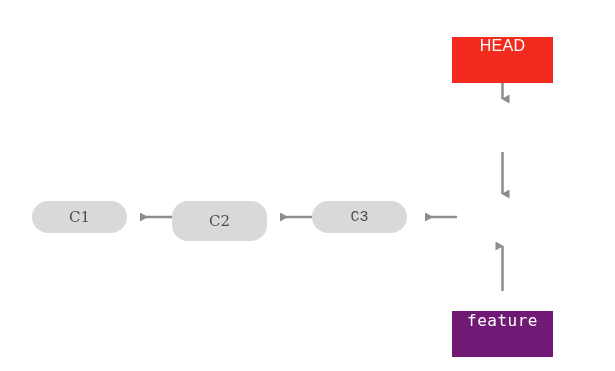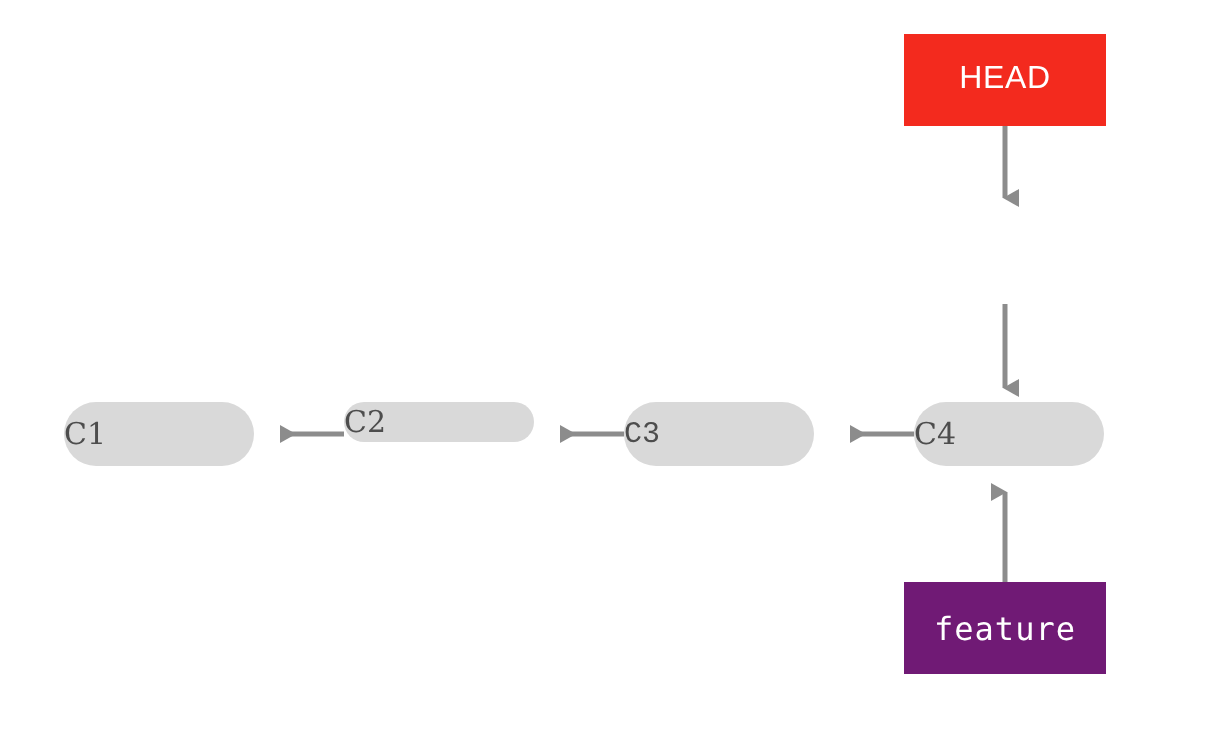--- a/index.html
+++ b/index.html
@@ -14,38 +14,39 @@
     overflow: hidden;
   }
   #diagram {
     position: relative;
     width: 615px;
     height: 371px;
   }
   .ref-box {
     position: absolute;
     display: flex;
-    align-items: center;
+    align-items: flex-start;
     justify-content: center;
     color: #ffffff;
     font-family: "DejaVu Sans Mono", "Liberation Mono", monospace;
     font-size: 16px;
     letter-spacing: 0.5px;
     box-sizing: border-box;
+    margin-top: 20px;
   }
   .ref-box.head-style {
     font-family: "Liberation Sans", sans-serif;
     font-size: 16px;
     letter-spacing: 0.3px;
   }
   .commit-node {
     position: absolute;
     display: flex;
     align-items: center;
-    justify-content: flex-start;
+    justify-content: center;
     background: #d9d9d9;
     border-radius: 16px;
     color: #4d4d4d;
     font-family: "DejaVu Serif", "Liberation Serif", serif;
     font-size: 15px;
     box-sizing: border-box;
   }
   .edge-layer {
     position: absolute;
     left: 0;
@@ -104,25 +105,22 @@
 
 
   <div class="ref-box" id="ref-feature" style="left: 452px; top: 291px; width: 101px; height: 46px; background: #701a75; color: rgb(255, 255, 255);">
     <span>feature</span>
   </div>
 
   <div class="commit-node" id="commit-c1" style="left: 32px; top: 201px; width: 95px; height: 32px; background: rgb(217, 217, 217); color: rgb(77, 77, 77);">
     <span>C1</span>
   </div>
 
-  <div class="commit-node" id="commit-c2" style="left: 172px; top: 201px; width: 95px; height: 20px; background: rgb(217, 217, 217); color: rgb(77, 77, 77);">
+  <div class="commit-node" id="commit-c2" style="left: 172px; top: 201px; width: 95px; height: 40px; background: rgb(217, 217, 217); color: rgb(77, 77, 77);">
     <span>C2</span>
   </div>
 
   <div class="commit-node" id="commit-c3" style="left: 312px; top: 201px; width: 95px; height: 32px; background: rgb(217, 217, 217); color: rgb(77, 77, 77); font-family: Liberation Mono, monospace;">
     <span>C3</span>
   </div>
 
-  <div class="commit-node" id="commit-c4" style="left: 457px; top: 201px; width: 95px; height: 32px; background: rgb(217, 217, 217); color: rgb(77, 77, 77);">
-    <span>C4</span>
-  </div>
 
 </div>
 
 </body></html>

